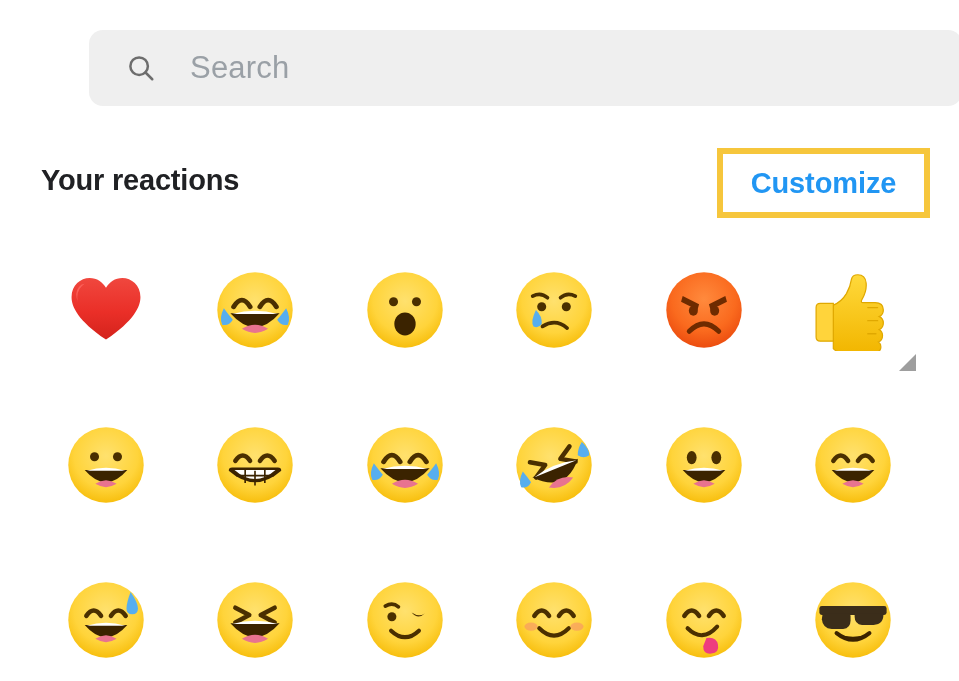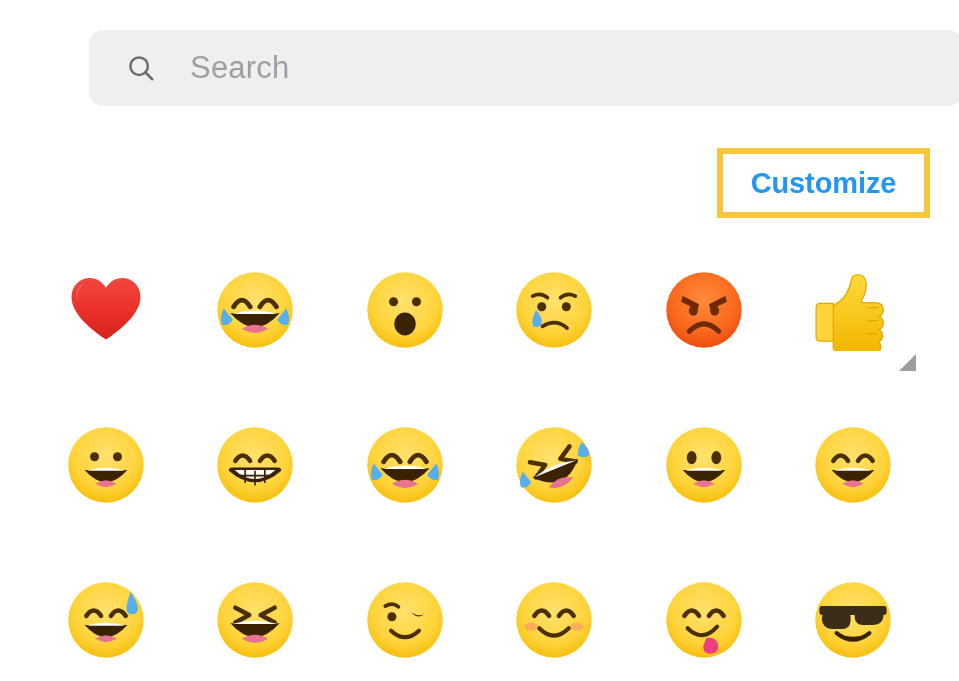--- a/index.html
+++ b/index.html
@@ -152,20 +152,21 @@
     <span class="search-icon">
       <svg viewBox="0 0 24 24" width="30" height="30" fill="none" stroke="currentColor" stroke-width="2" stroke-linecap="round" stroke-linejoin="round">
         <circle cx="10.5" cy="10.5" r="7"></circle>
         <line x1="15.6" y1="15.6" x2="21" y2="21"></line>
       </svg>
     </span>
     <input class="search-input" type="text" placeholder="Search" style="">
   </div>
 
   <div class="section-header">
+    <div class="section-title">Your reactions</div>
     <div class="customize-highlight"></div>
     <button class="customize-button">Customize</button>
   </div>
 
   <div class="emoji-grid" id="emoji-grid">
       <div class="emoji-cell">
         <span class="emoji-glyph"><svg viewBox="0 0 100 100" xmlns="http://www.w3.org/2000/svg">
             <defs>
               <radialGradient id="g" cx="50%" cy="38%" r="68%">
                 <stop offset="0%" stop-color="#FFE16E"></stop>

